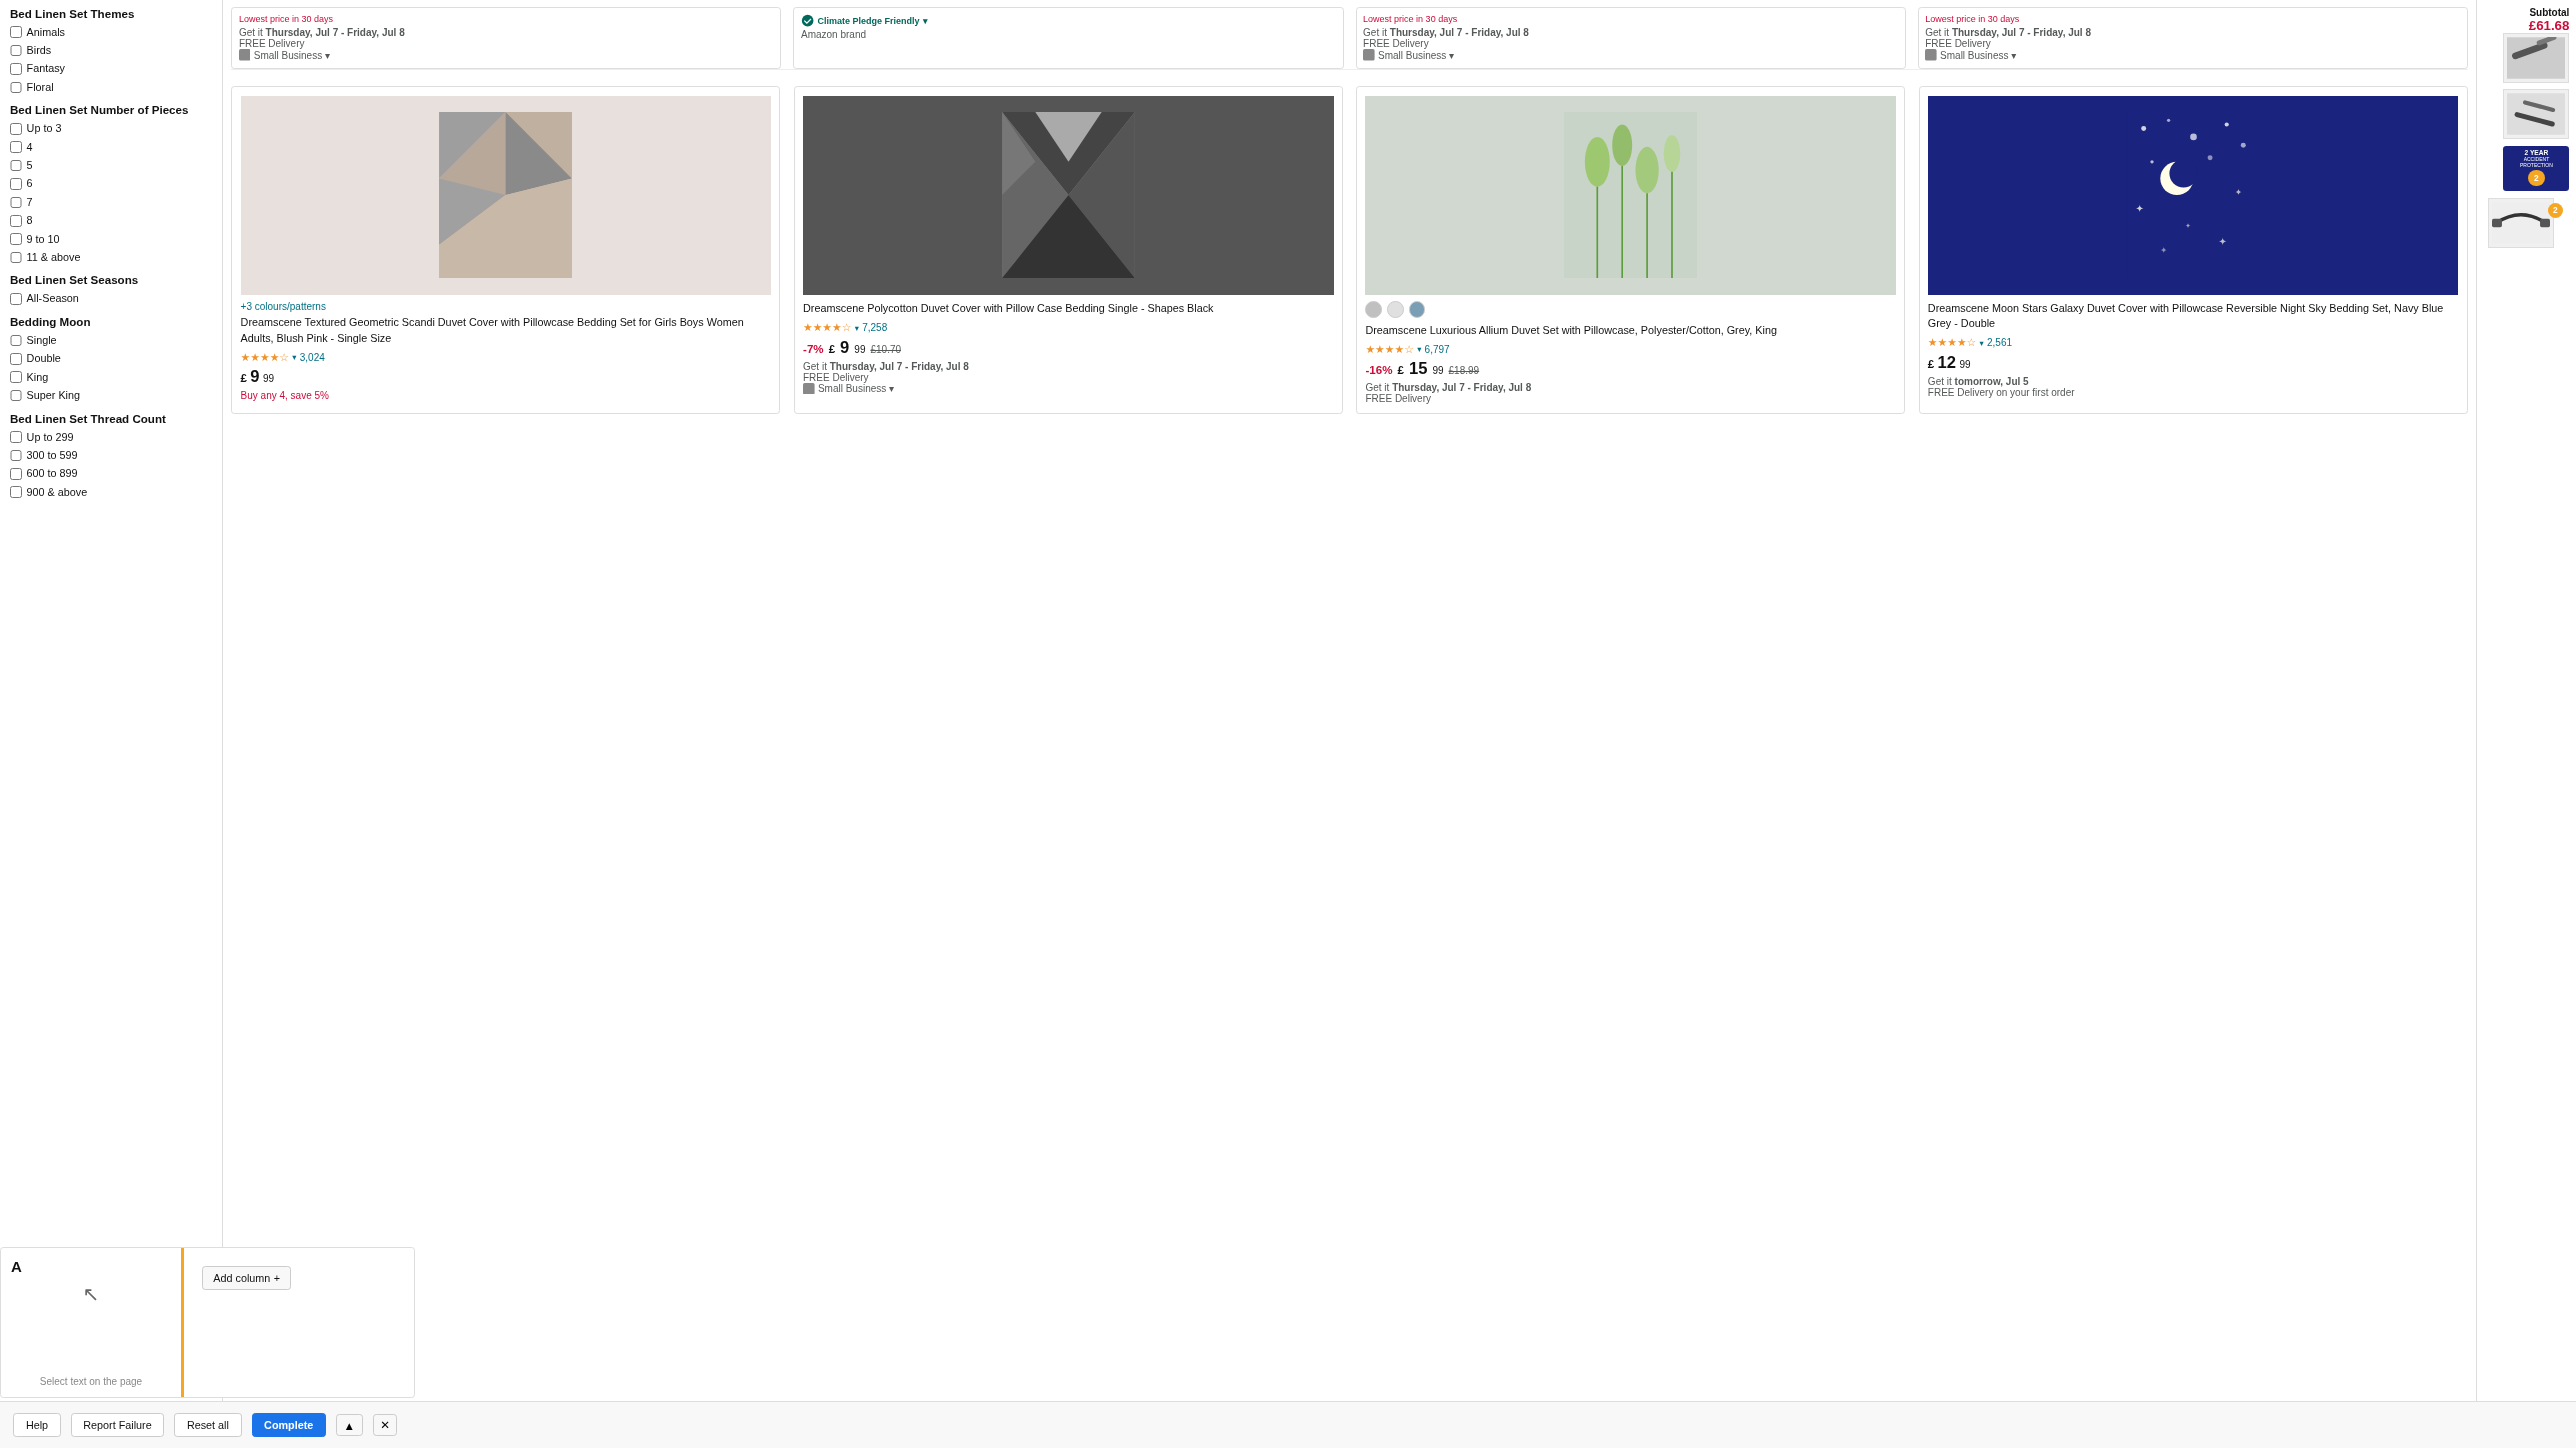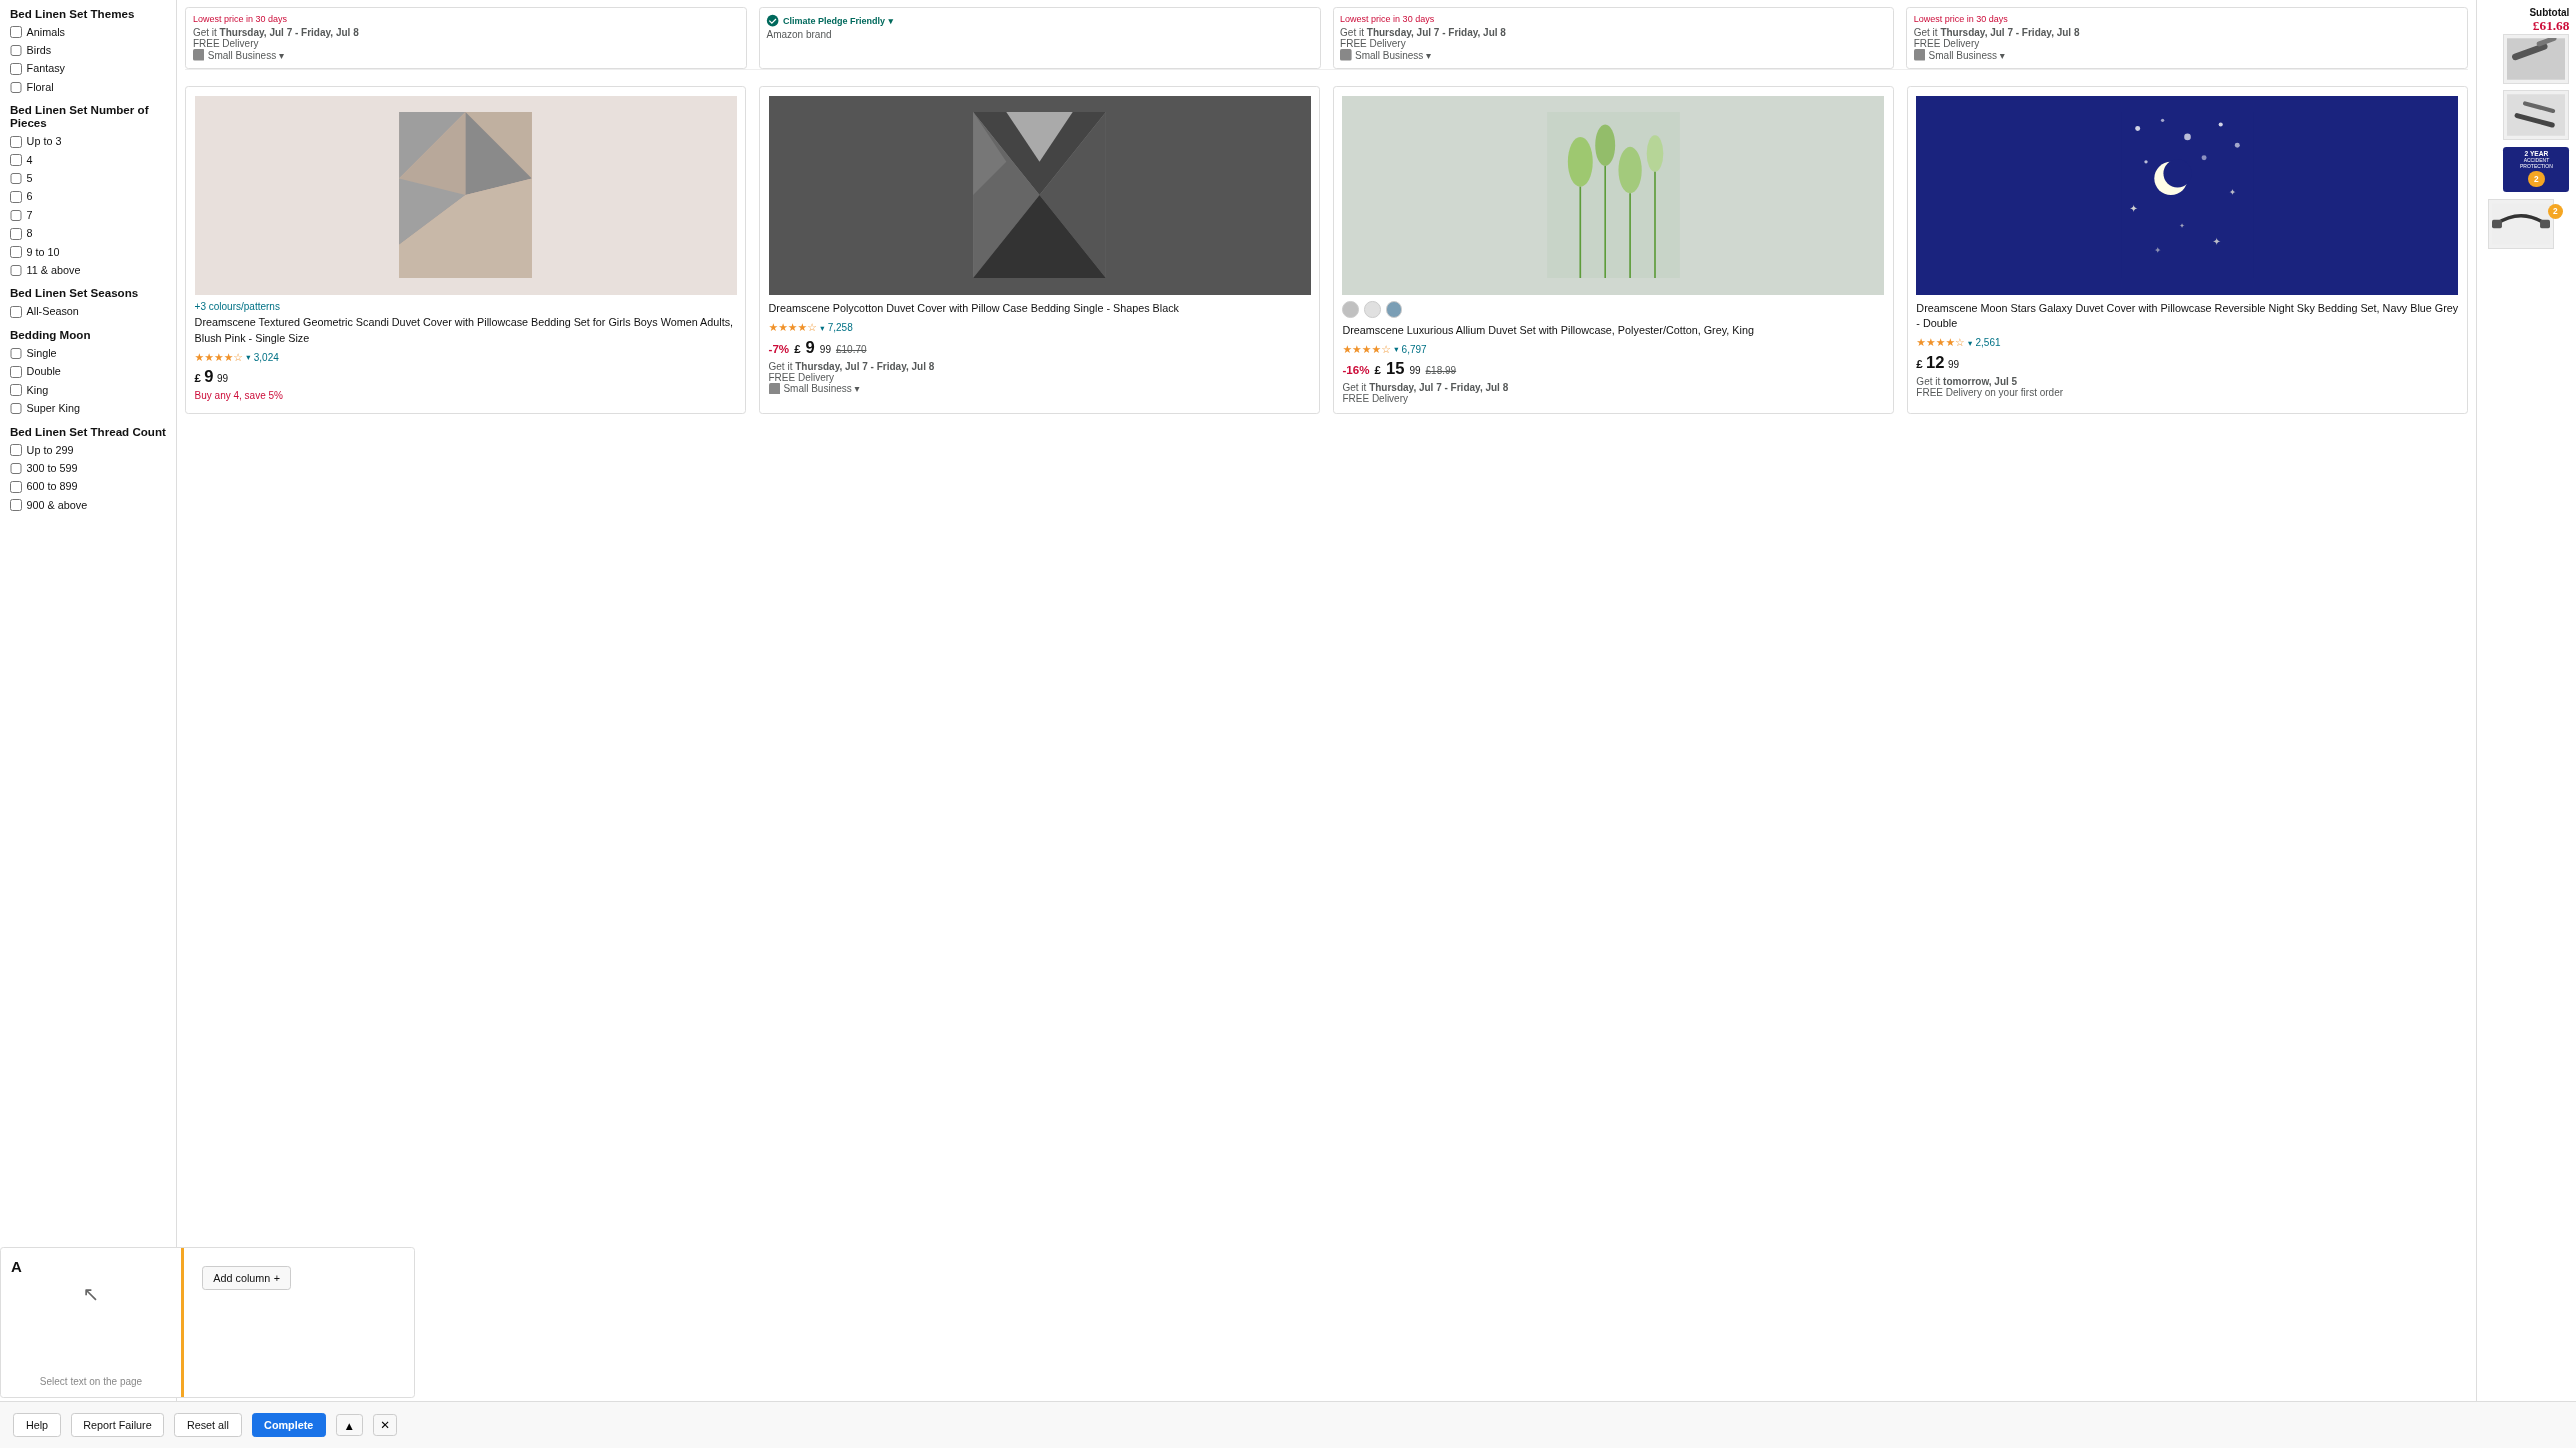--- a/index.html
+++ b/index.html
@@ -1,21 +1,21 @@
 <!DOCTYPE html>
 <html style="font-size:13.3px"><head>
   <meta charset="utf-8">
   <style>
     * { box-sizing: border-box; margin: 0; padding: 0; }
     body { font-family: Arial, sans-serif; font-size: 10.8px; background: #fff; color: #111; overflow: hidden; }
 
     .main-container { display: flex; width: 2576px; height: 1448px; position: relative; }
 
     
-    .sidebar { width: 177px; background: #fff; padding: 6.6px 10px; border-right: 0.8px solid #ddd; overflow-y: auto; flex-shrink: 0; }
+    .sidebar { width: 223px; background: #fff; padding: 6.6px 10px; border-right: 0.8px solid #ddd; overflow-y: auto; flex-shrink: 0; }
     .filter-section { margin-bottom: 8.3px; }
     .filter-title { font-size: 11.6px; font-weight: 700; margin-bottom: 5px; color: #111; }
     .filter-item { display: flex; align-items: center; gap: 5px; margin-bottom: 3.3px; font-size: 10.8px; color: #111; line-height: 1.4; }
     .filter-item input[type="checkbox"] { width: 11.6px; height: 11.6px; cursor: pointer; flex-shrink: 0; }
 
     
     .product-area { flex: 1; padding: 0 8.3px; overflow-y: auto; background: #fff; }
     .product-grid { display: grid; grid-template-columns: repeat(4, 1fr); gap: 13.3px; padding: 8.3px 0; }
     .product-card { border: 0.8px solid #ddd; border-radius: 3.3px; padding: 8.3px; background: #fff; position: relative; }
     .product-image { width: 100%; height: 199px; object-fit: cover; display: flex; align-items: center; justify-content: center; background: #f0f0f0; margin-bottom: 6.6px; overflow: hidden; }
@@ -24,21 +24,21 @@
     .price-row { display: flex; align-items: baseline; gap: 3.3px; margin: 3.3px 0; }
     .free-delivery { font-size: 10px; color: #565959; }
     .small-biz-badge { display: flex; align-items: center; gap: 3.3px; font-size: 10px; color: #565959; }
     .buy-discount { font-size: 10px; color: #cc0c39; margin-top: 3.3px; }
     .color-swatches { display: flex; gap: 5px; margin-bottom: 5px; }
     .swatch { width: 16.6px; height: 16.6px; border-radius: 50%; border: 0.8px solid #ccc; }
 
     
     .right-sidebar { width: 100px; background: #fff; border-left: 0.8px solid #ddd; padding: 6.6px; flex-shrink: 0; overflow-y: auto; }
     .subtotal-label { font-size: 10px; color: #111; font-weight: 700; text-align: right; }
-    .subtotal-price { font-size: 13.3px; font-weight: 700; color: #cc0c39; text-align: right; font-family: Liberation Serif, serif; }
+    .subtotal-price { font-size: 13.3px; font-weight: 700; color: #cc0c39; text-align: right; }
     .cart-item { margin-bottom: 6.6px; display: flex; justify-content: flex-end; align-items: center; }
     .cart-thumb { width: 66px; height: 50px; background: #f0f0f0; border: 0.8px solid #ddd; display: flex; align-items: center; justify-content: center; }
     .badge-circle { background: #f5a623; color: #fff; border-radius: 50%; width: 16.6px; height: 16.6px; font-size: 8.3px; display: flex; align-items: center; justify-content: center; font-weight: 700; }
 
     
     .bottom-toolbar { position: fixed; bottom: 0; left: 0; right: 0; background: #f8f8f8; border-top: 0.8px solid #ddd; display: flex; align-items: center; padding: 6.6px 13.3px; gap: 10px; z-index: 100; height: 47px; }
     .toolbar-btn { padding: 5px 11.6px; border: 0.8px solid #ccc; border-radius: 3.3px; background: #fff; cursor: pointer; font-size: 10.8px; color: #111; }
     .toolbar-btn.complete { background: #1a73e8; color: #fff; border-color: #1a73e8; font-weight: 600; }
     .chevron-btn { background: none; border: 0.8px solid #ccc; border-radius: 3.3px; padding: 3.3px 6.6px; cursor: pointer; font-size: 11.6px; }
 

